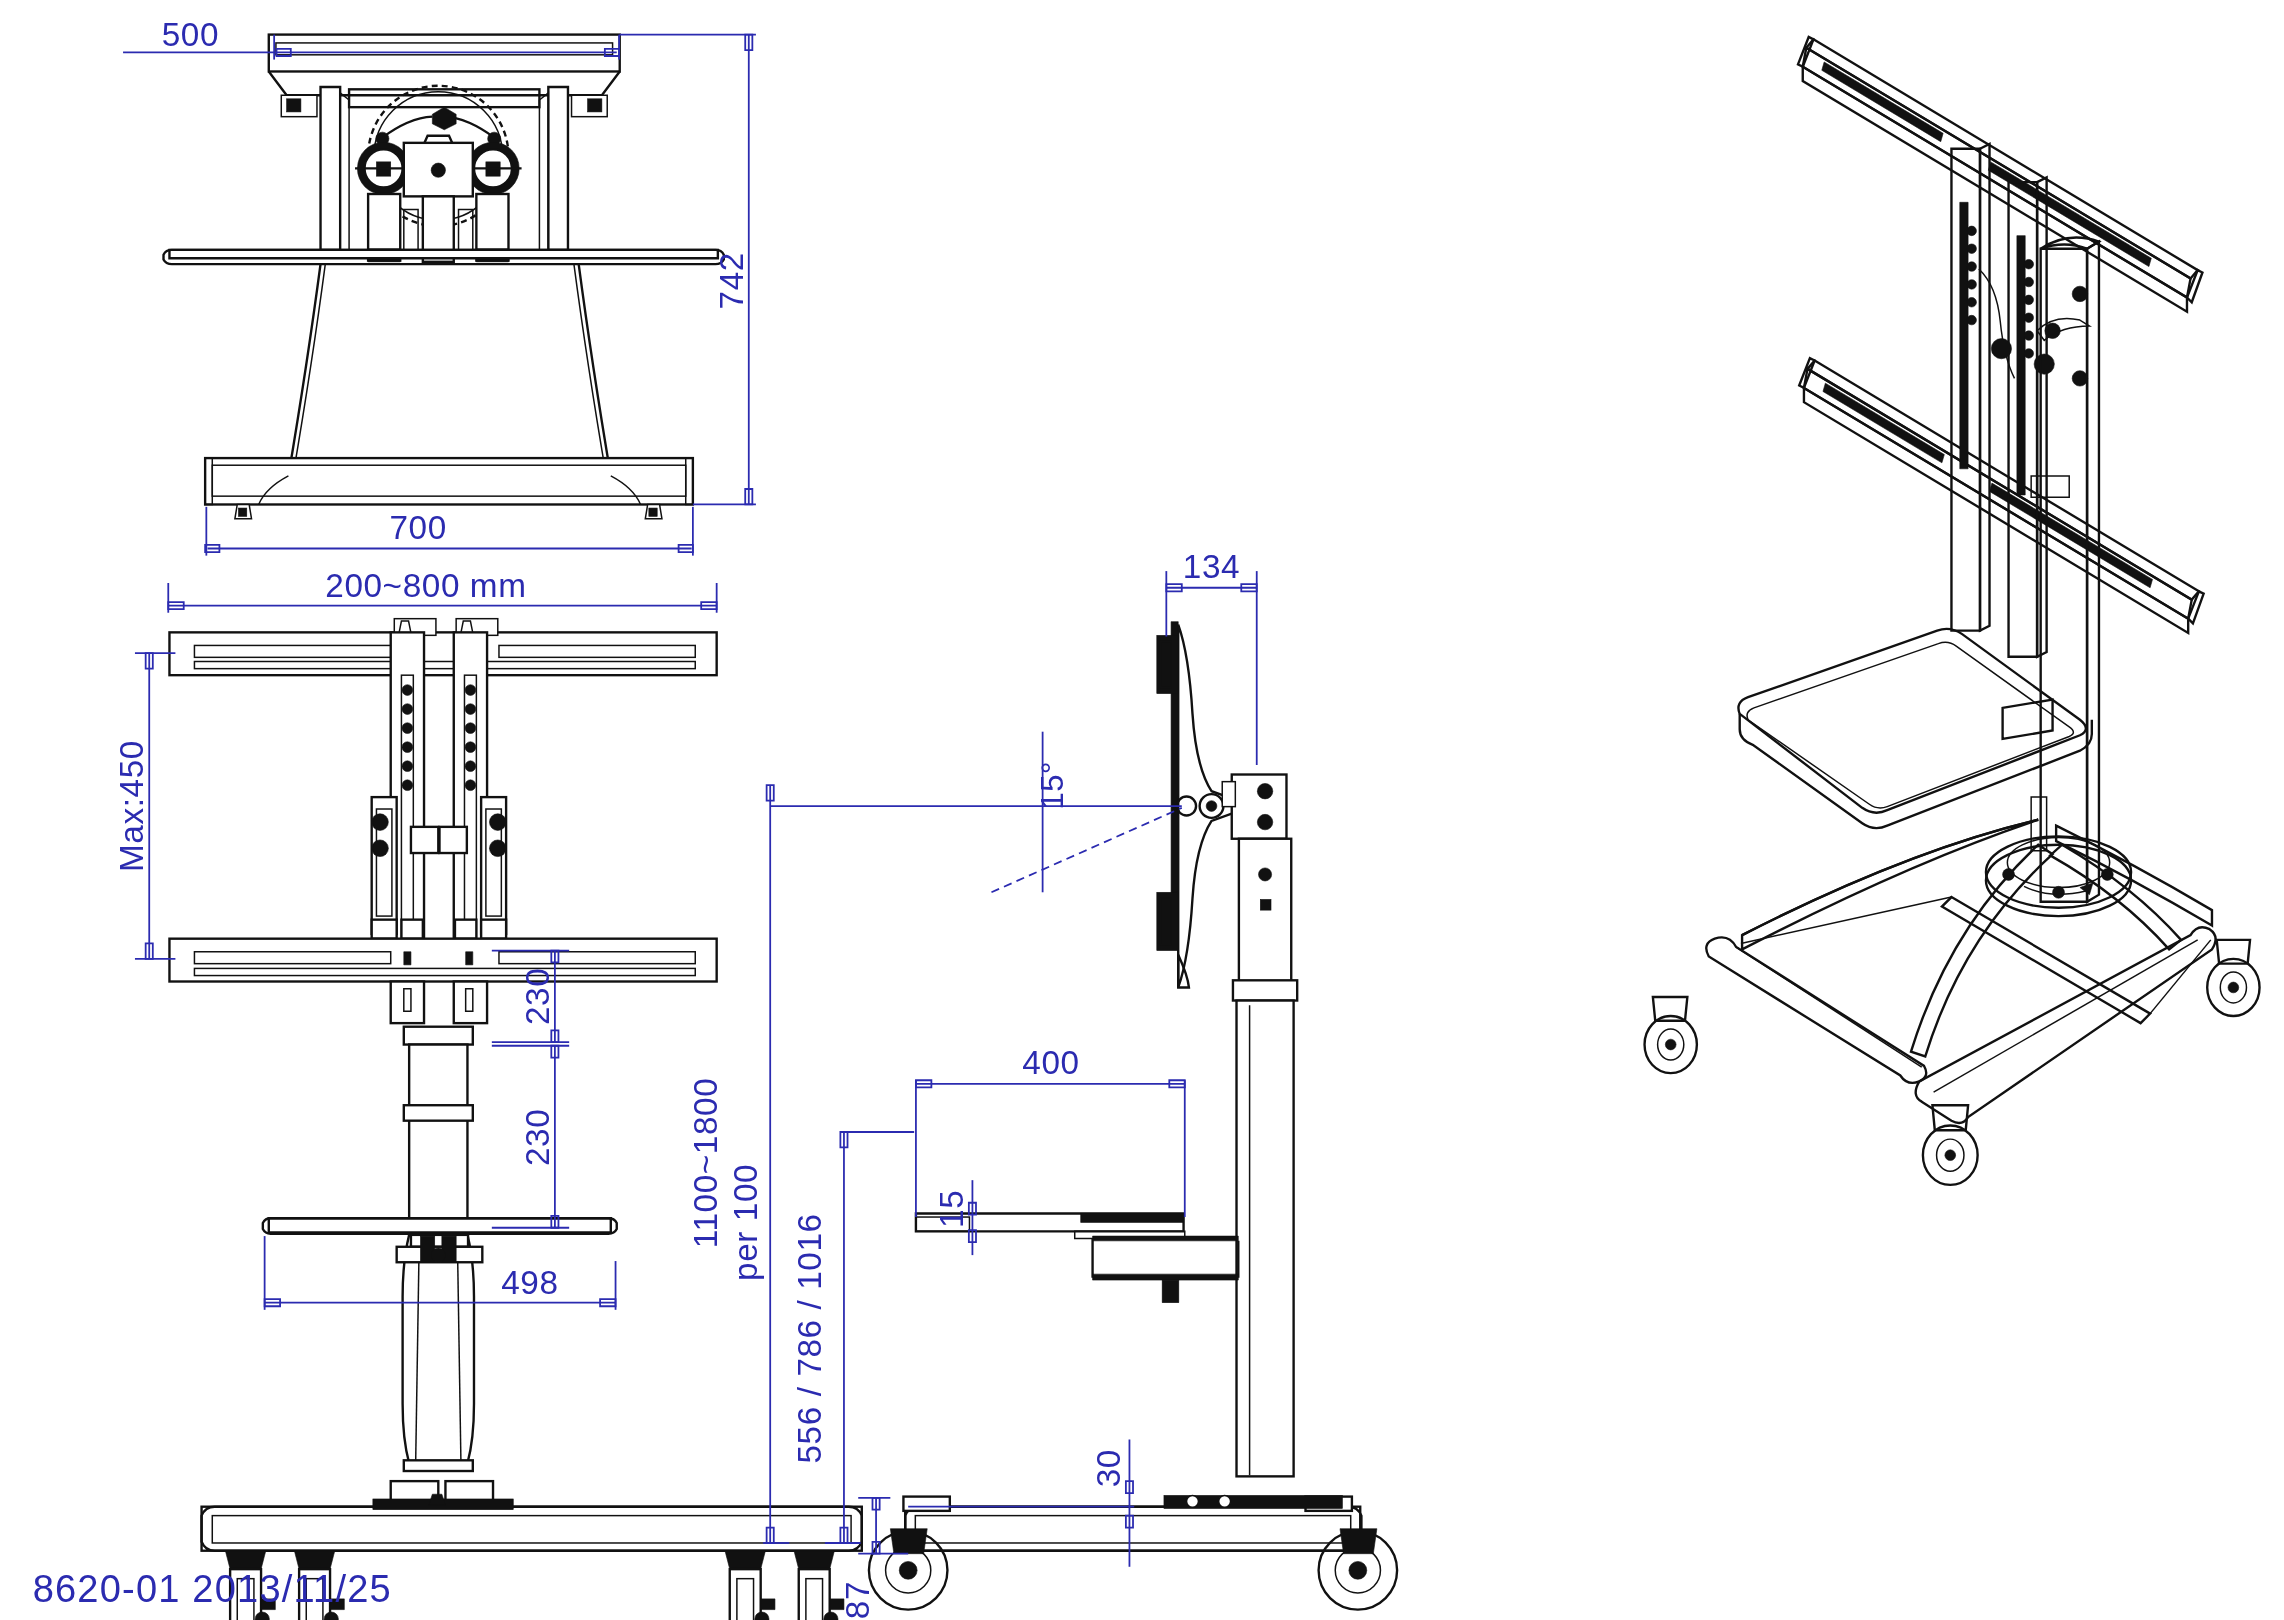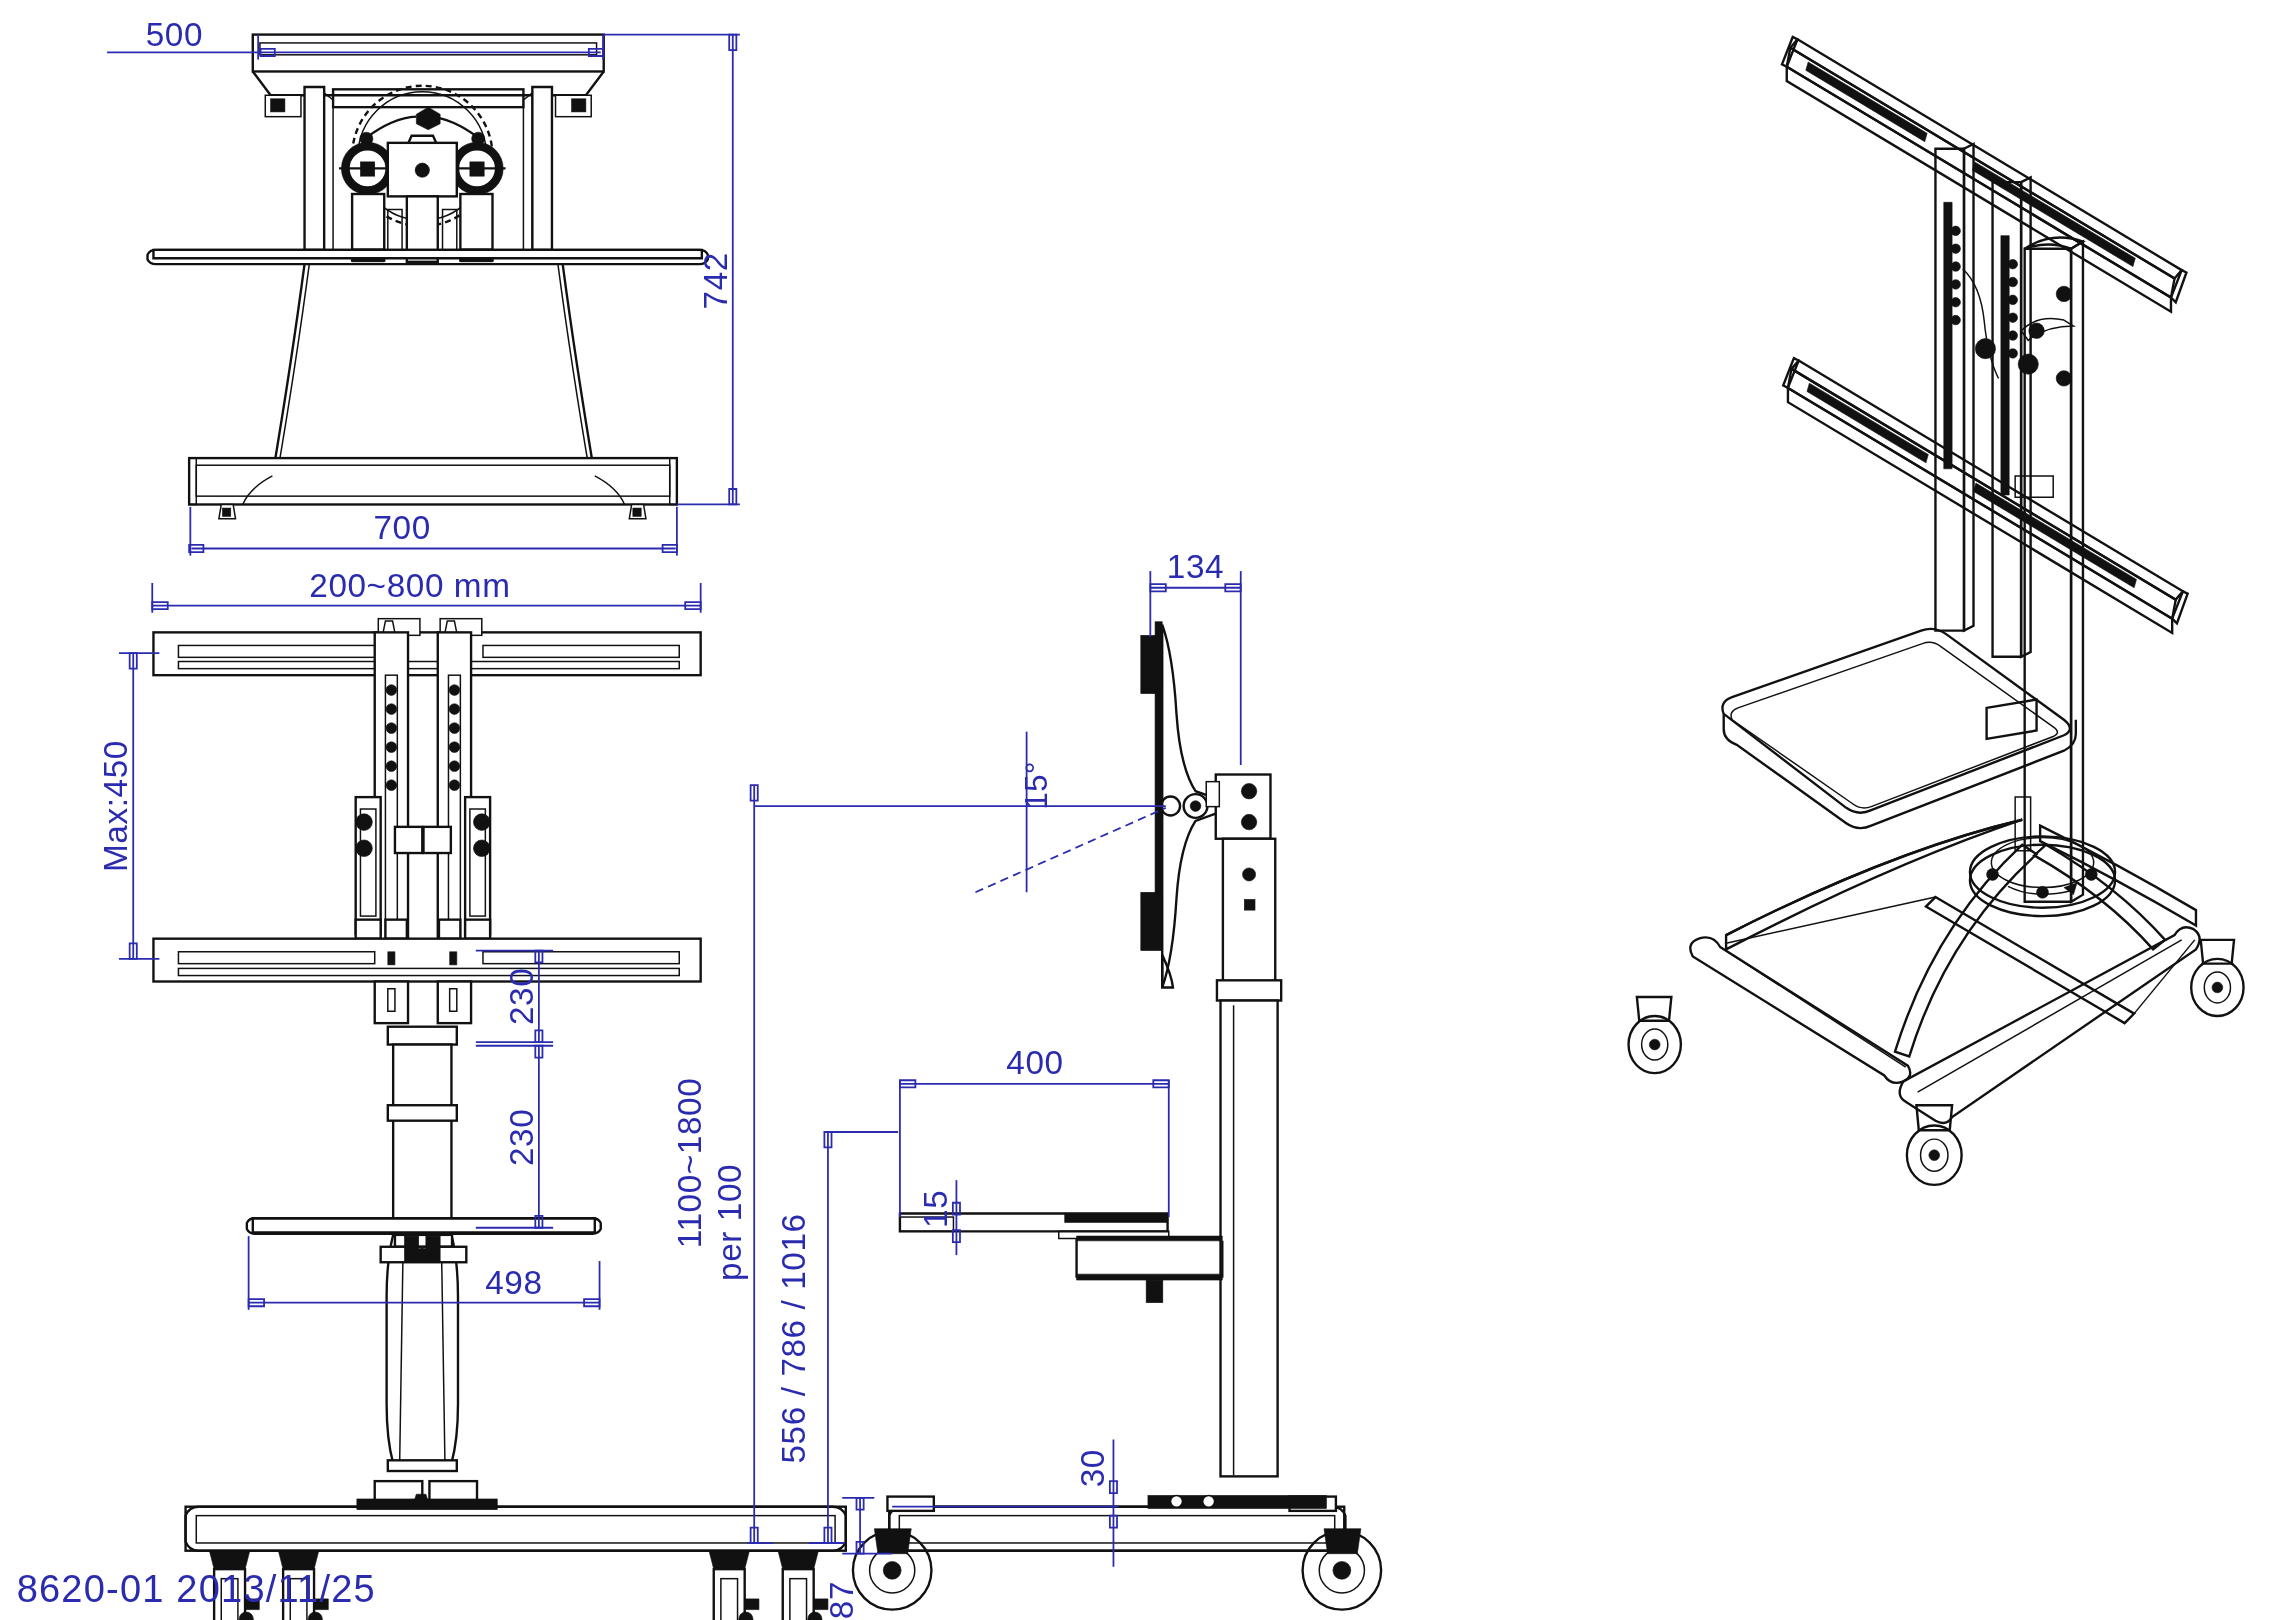--- a/index.html
+++ b/index.html
@@ -1,21 +1,21 @@
 <!DOCTYPE html>
 <html style="font-size:9.5px"><head>
 <meta charset="utf-8">
 <style>
   html,body{margin:0;padding:0;background:#ffffff;}
   body{
     width:2284px;height:1621px;position:relative;overflow:hidden;
     font-family:"Liberation Sans", sans-serif;
     background:#ffffff;
   }
-  #sheet{position:absolute;inset:0;}
+  #sheet{position:absolute;inset:0;padding-left:16px;}
   svg{display:block;}
   .dimtxt{
     fill:#2b2bb0;
     font-family:"Liberation Sans", sans-serif;
     font-weight:400;
     letter-spacing:1px;
   }
   .titletxt{
     fill:#2b2bb0;
     font-family:"Liberation Sans", sans-serif;

